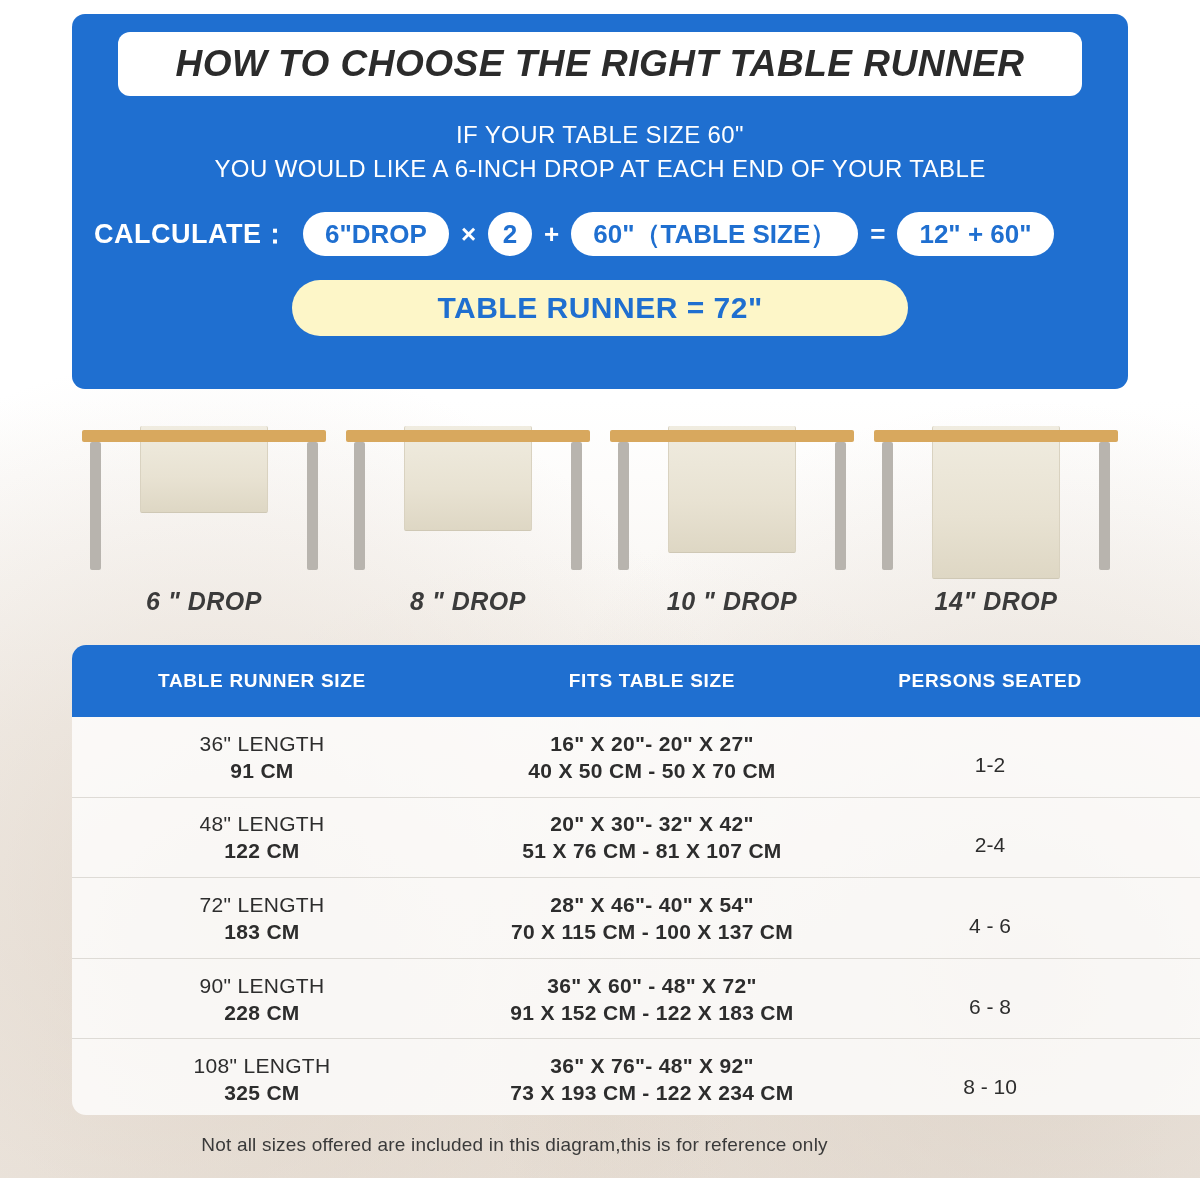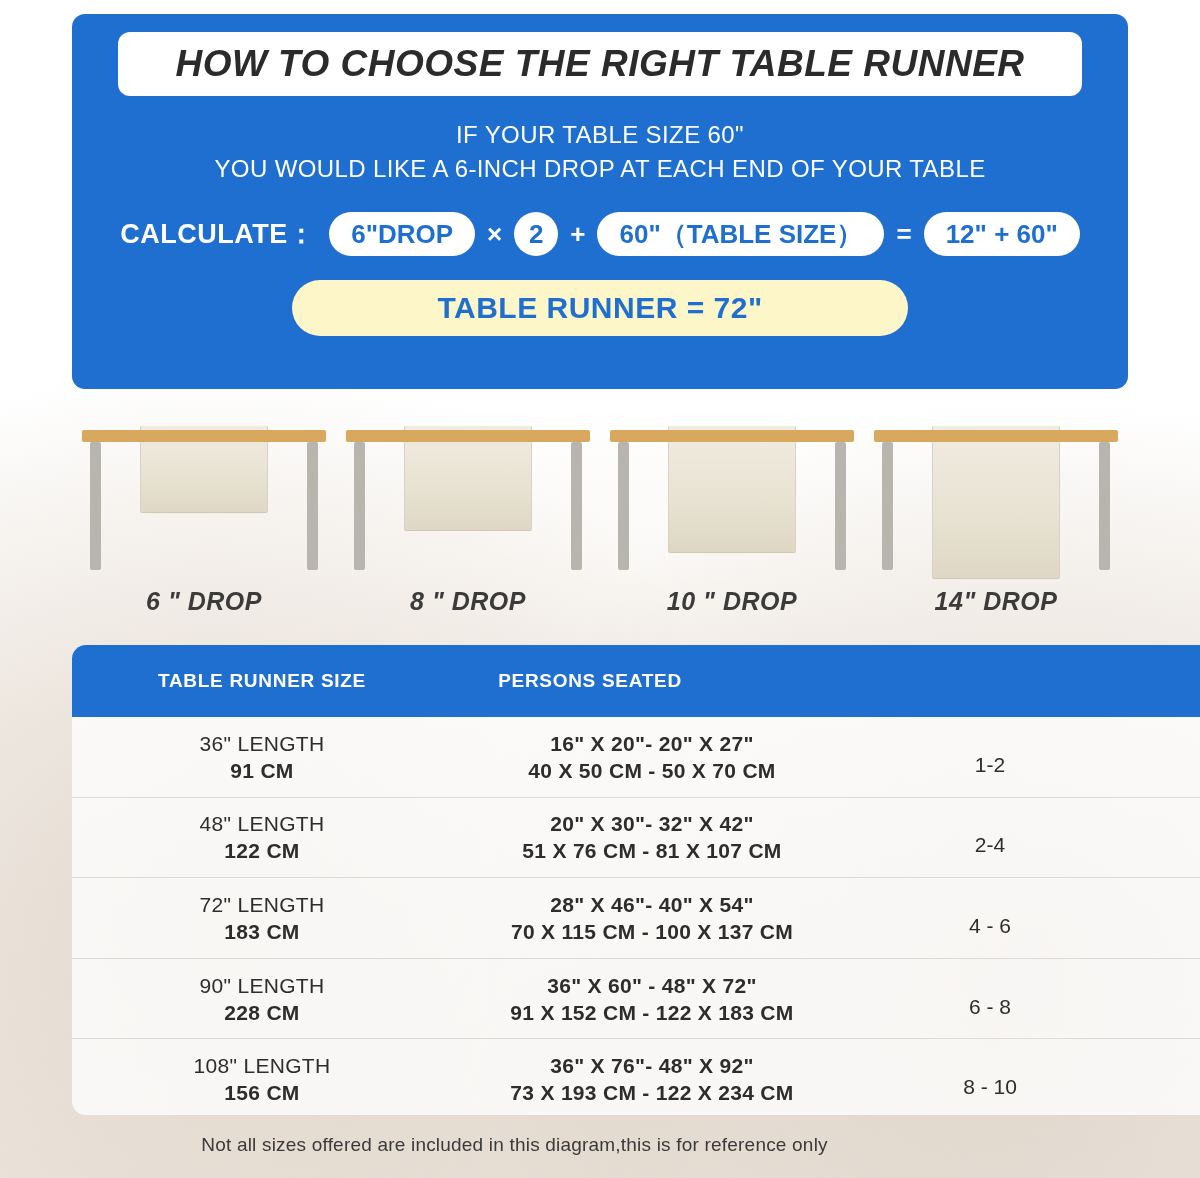--- a/index.html
+++ b/index.html
@@ -70,21 +70,20 @@
     font-size: 24px;
     line-height: 34px;
     letter-spacing: 0.4px;
     font-weight: 400;
   }
 
   .calc-row {
     margin-top: 26px;
     display: flex;
     align-items: center;
-    justify-content: center;
     gap: 10px;
     color: #ffffff;
   }
   .calc-label {
     font-size: 27px;
     font-weight: 700;
     letter-spacing: 0.5px;
     color: #ffffff;
     margin-right: 4px;
   }
@@ -319,20 +318,21 @@
       <div class="leg left"></div>
       <div class="leg right"></div>
       <div class="drop-label">14" DROP</div>
     </div>
   </div>
 
   <div class="size-table">
 
     <div class="thead">
       <div class="th col1">TABLE RUNNER SIZE</div>
+      <div class="th col2">FITS TABLE SIZE</div>
       <div class="th col3">PERSONS SEATED</div>
     </div>
 
     <div class="trow">
       <div class="cell col1">
         <div class="l1">36" LENGTH</div>
         <div class="l2">91 CM</div>
       </div>
       <div class="cell col2">
         <div class="l1">16" X 20"- 20" X 27"</div>
@@ -381,21 +381,21 @@
         <div class="l2">91 X 152 CM - 122 X 183 CM</div>
       </div>
       <div class="cell col3">
         <div class="val">6 - 8</div>
       </div>
     </div>
 
     <div class="trow">
       <div class="cell col1">
         <div class="l1">108" LENGTH</div>
-        <div class="l2">156 CM</div>
+        <div class="l2">325 CM</div>
       </div>
       <div class="cell col2">
         <div class="l1">36" X 76"- 48" X 92"</div>
         <div class="l2">73 X 193 CM - 122 X 234 CM</div>
       </div>
       <div class="cell col3">
         <div class="val">8 - 10</div>
       </div>
     </div>
   </div>

